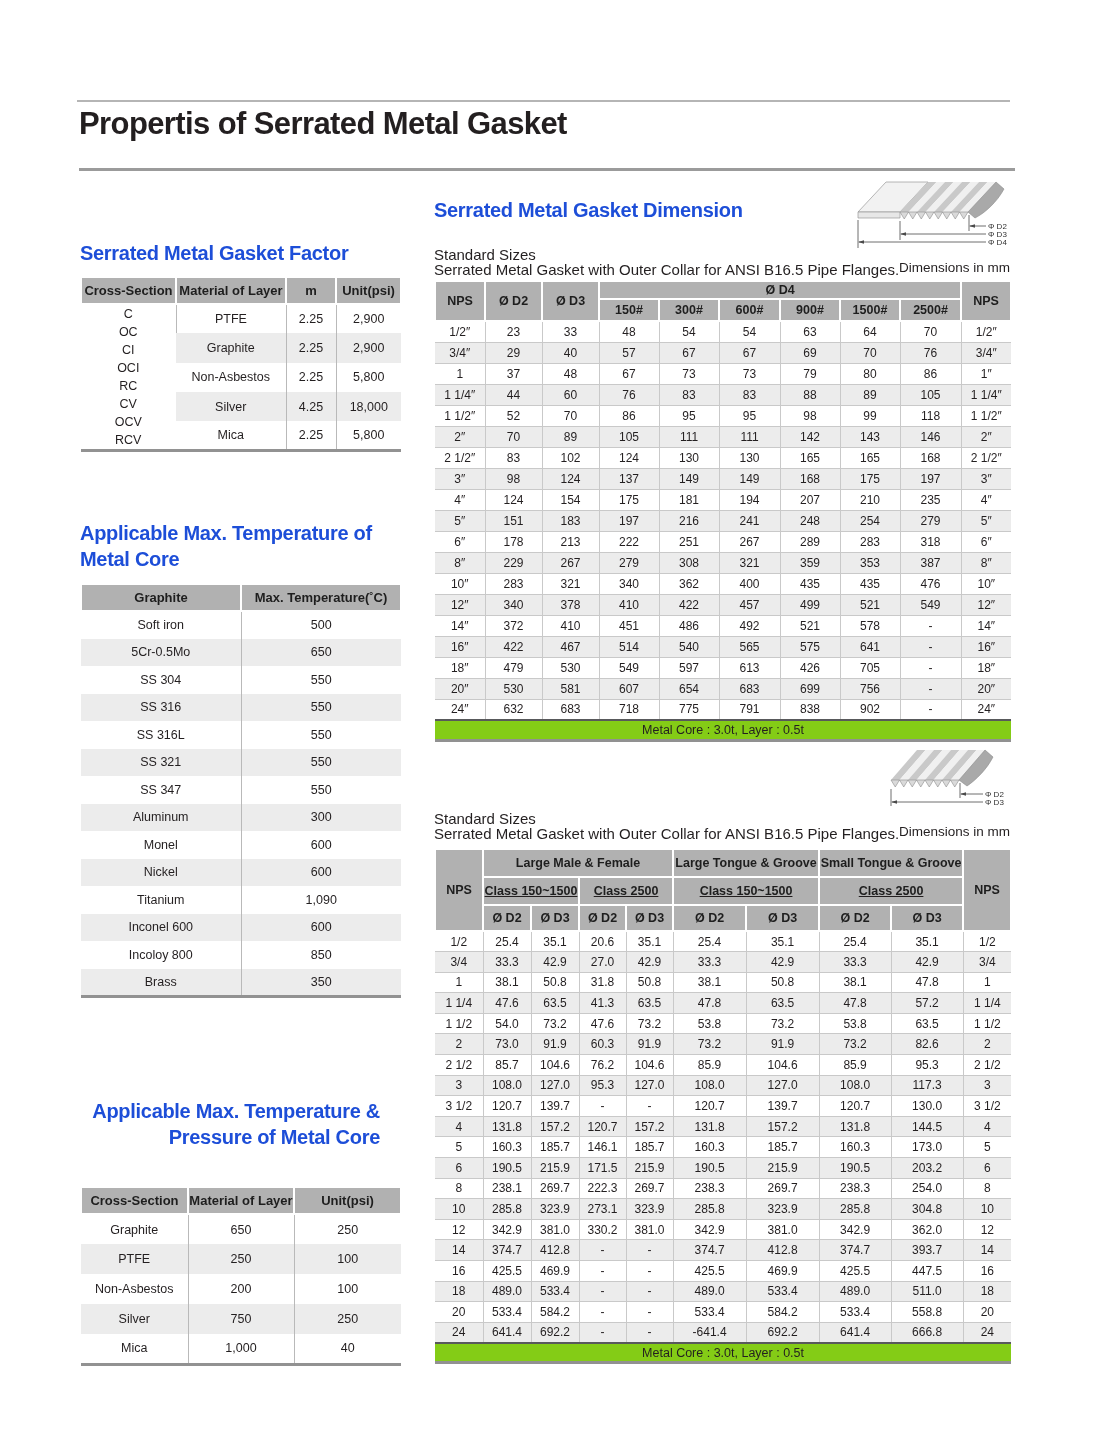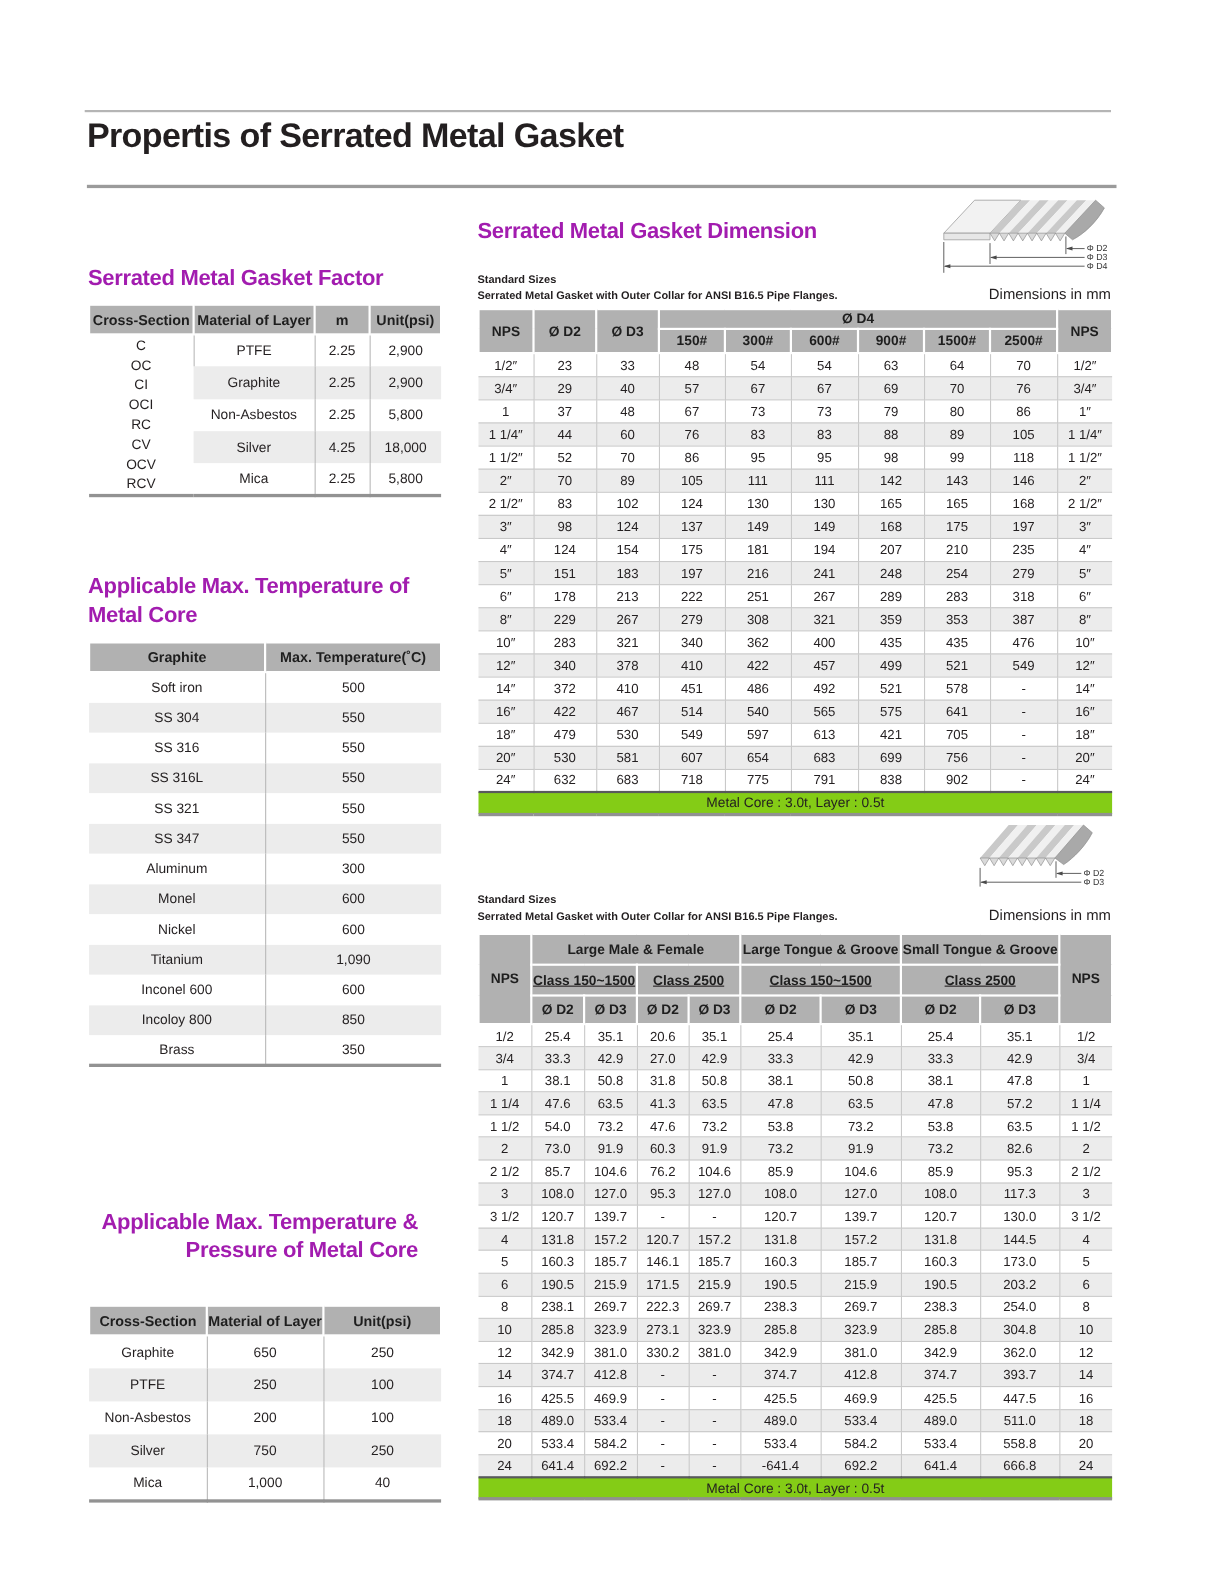--- a/index.html
+++ b/index.html
@@ -12,23 +12,23 @@
   .abs { position:absolute; }
 
   
   .rule-top { left:77px; top:100px; width:933px; height:2px; background:#b5b5b5; }
   .page-title { left:79px; top:106px; font-size:31px; font-weight:700; letter-spacing:-0.6px; white-space:nowrap; }
   .rule-title { left:79px; top:168px; width:936px; height:3px; background:#9b9b9b; }
 
   .left-col  { left:80px;  top:0; width:320px; height:1436px; }
   .right-col { left:434px; top:0; width:576px; height:1436px; }
 
-  h2.section { font-size:20px; font-weight:700; letter-spacing:-0.3px; line-height:26px; color:#a21caf; }
-
-  .note  { font-size:10px; line-height:14px; color:#231f20;font-weight:bold; }
+  h2.section { font-size:20px; font-weight:700; letter-spacing:-0.3px; line-height:26px; color:#1d4ed8; }
+
+  .note  { font-size:15px; line-height:14px; color:#231f20; }
   .dims-note { font-size:13.5px; color:#231f20; text-align:right; }
 
   
   table { border-collapse:collapse; table-layout:fixed; width:100%; }
   th {
     background:#b1b1b1; border:2px solid #ffffff;
     font-weight:700; text-align:center; vertical-align:middle;
     color:#1e1e1e; padding:0;
   }
   td { text-align:center; vertical-align:middle; padding:0; }
@@ -136,20 +136,24 @@
     <thead>
       <tr>
         <th>Graphite</th>
         <th>Max. Temperature(˚C)</th>
       </tr>
     </thead>
     <tbody>
         <tr>
           <td>Soft iron</td>
           <td>500</td>
+        </tr>
+        <tr>
+          <td>5Cr-0.5Mo</td>
+          <td>650</td>
         </tr>
         <tr>
           <td>SS 304</td>
           <td>550</td>
         </tr>
         <tr>
           <td>SS 316</td>
           <td>550</td>
         </tr>
         <tr>
@@ -497,21 +501,21 @@
           <td>-</td>
           <td>16″</td>
         </tr>
         <tr>
           <td>18″</td>
           <td>479</td>
           <td>530</td>
           <td>549</td>
           <td>597</td>
           <td>613</td>
-          <td>421</td>
+          <td>426</td>
           <td>705</td>
           <td>-</td>
           <td>18″</td>
         </tr>
         <tr>
           <td>20″</td>
           <td>530</td>
           <td>581</td>
           <td>607</td>
           <td>654</td>

